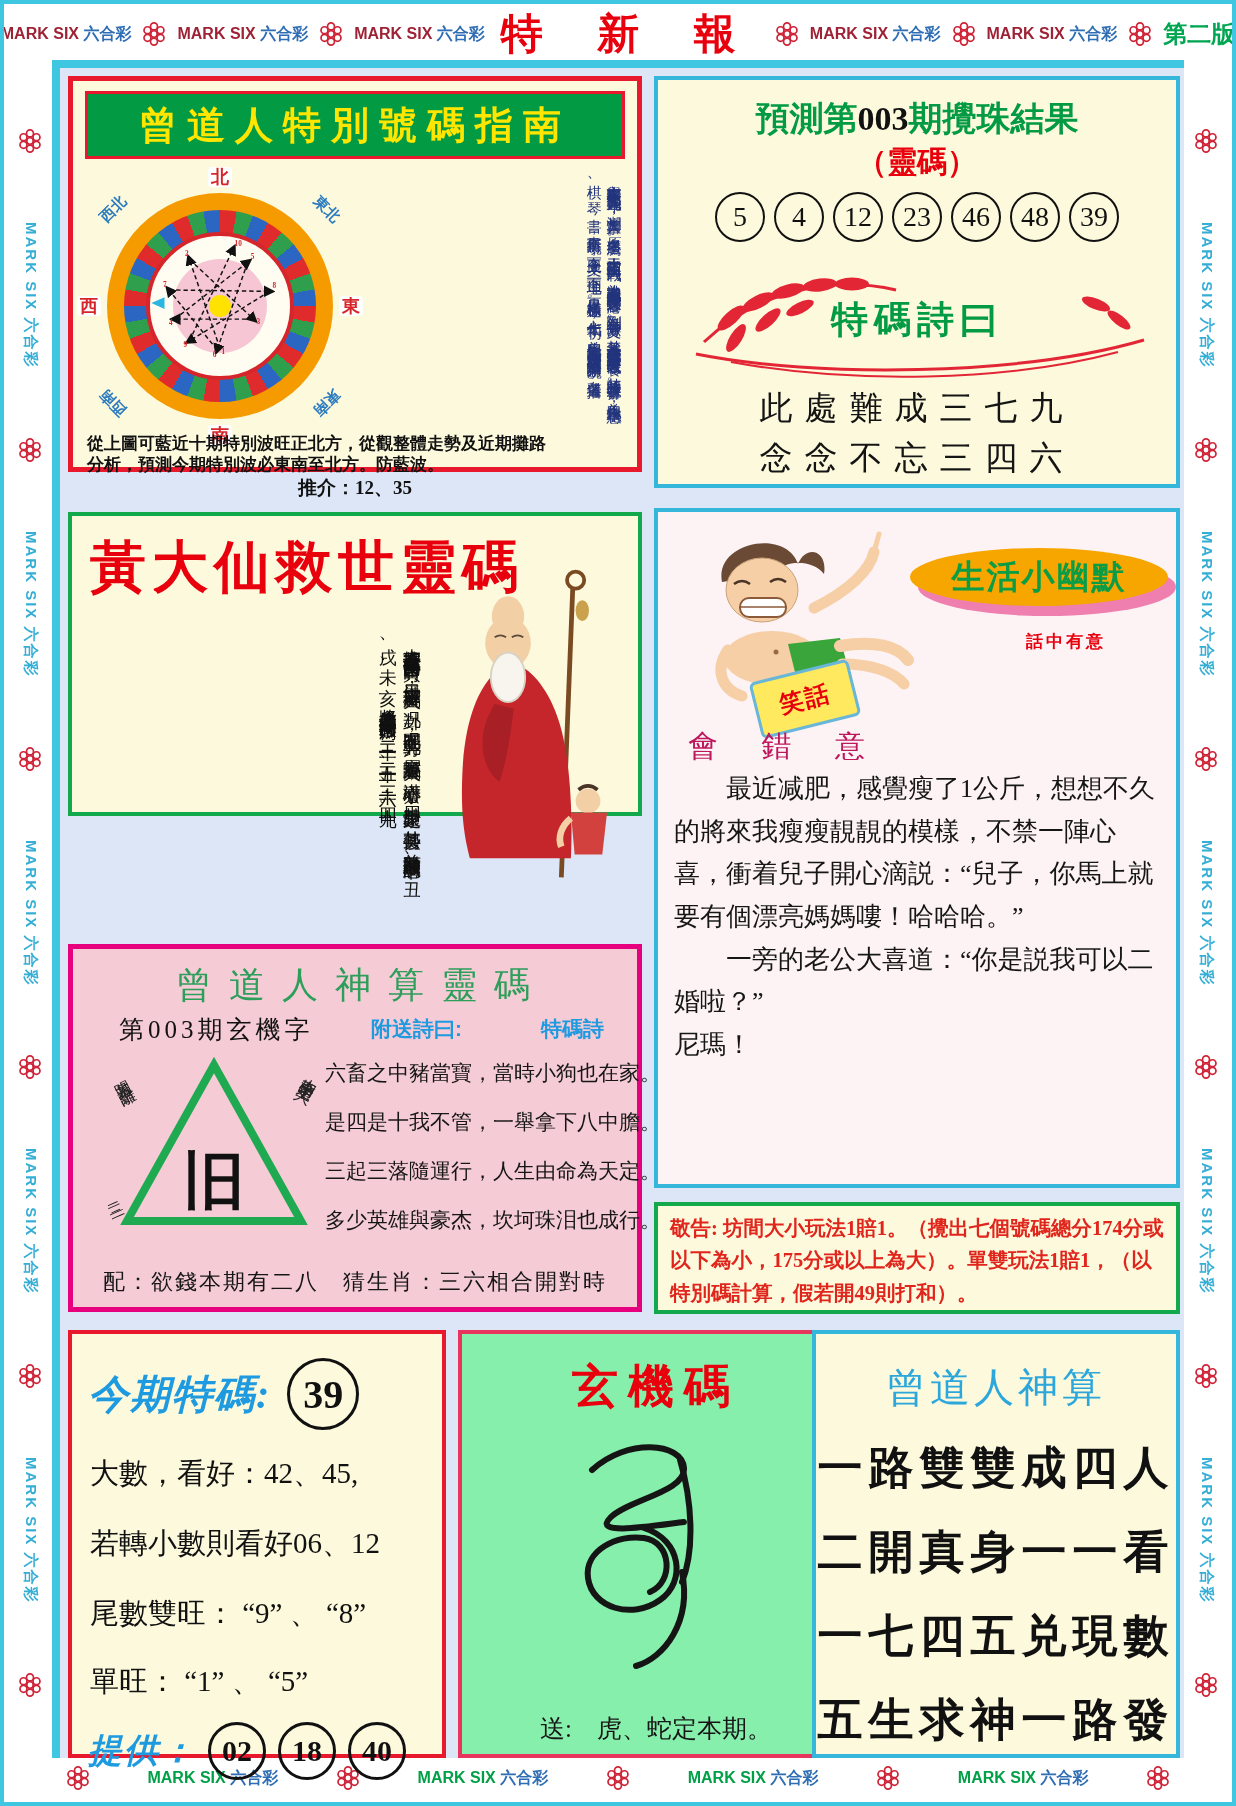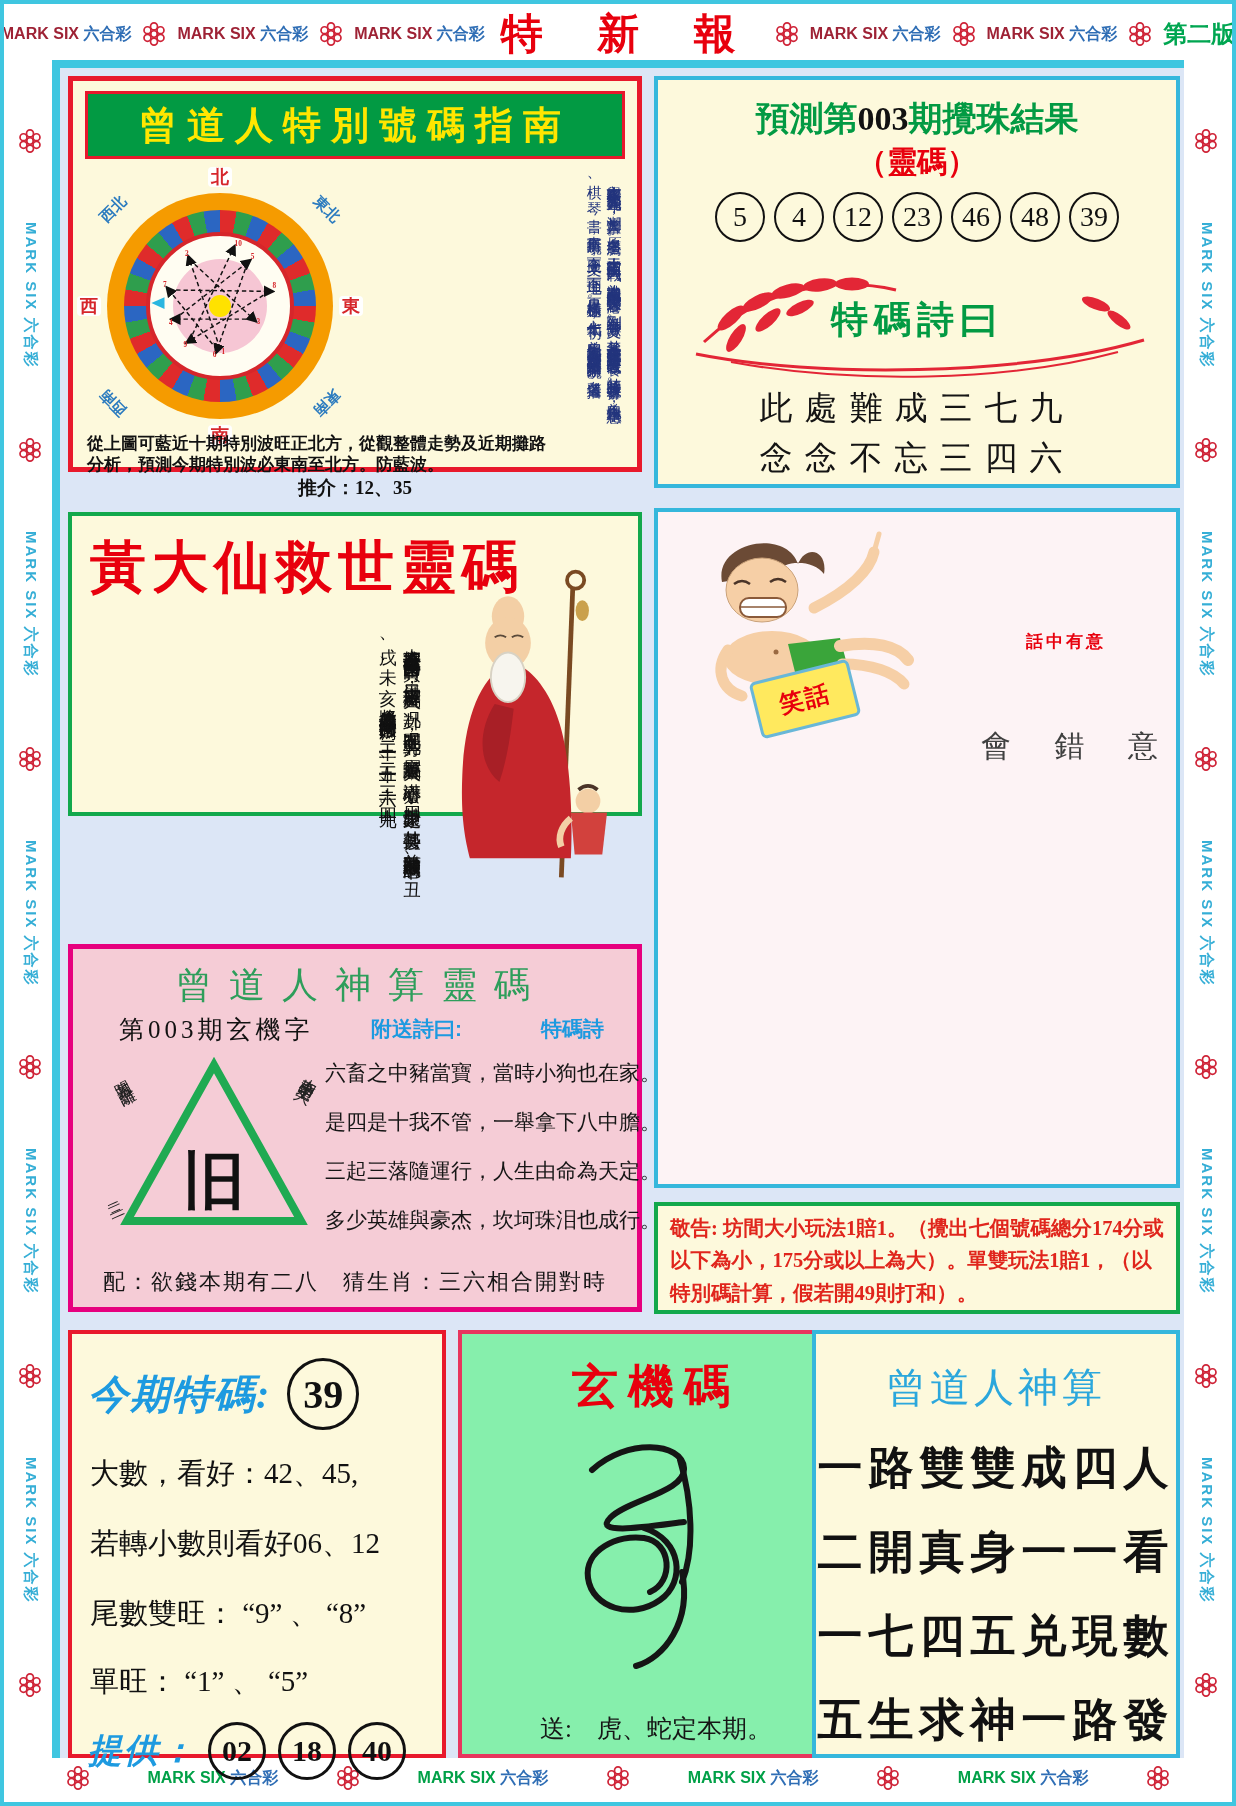--- a/index.html
+++ b/index.html
@@ -77,21 +77,21 @@
   
   .p-humor{left:650px;top:504px;width:526px;height:680px;background:#fdf3f5;border:4px solid #35b7dc;}
   .humor-man{position:absolute;left:6px;top:16px;width:250px;height:200px;}
   .humor-ellipse{position:absolute;left:252px;top:36px;width:258px;height:58px;background:#f7a600;border-radius:50%;
                  box-shadow:8px 10px 0 #ef7fae;display:flex;align-items:center;justify-content:center;}
   .humor-ellipse span{color:#0b9c46;font-family:"Liberation Sans",sans-serif;font-weight:bold;font-size:33px;letter-spacing:2px;white-space:nowrap;}
   .humor-tag{position:absolute;left:368px;top:118px;color:#e8000d;font-weight:bold;font-size:17px;letter-spacing:3px;}
   .joke-card{position:absolute;left:96px;top:158px;width:96px;height:52px;background:#ffe95e;border:3px solid #69b7d8;
              border-radius:6px;transform:rotate(-14deg);display:flex;align-items:center;justify-content:center;}
   .joke-card span{color:#e8000d;font-weight:bold;font-size:24px;letter-spacing:2px;}
-  .joke-title{position:absolute;left:0;right:0;top:214px;text-align:right;color:#404040;font-size:30px;letter-spacing:18px;font-weight:500;}
+  .joke-title{position:absolute;left:0;right:0;top:214px;text-align:left;color:#be185d;font-size:30px;letter-spacing:18px;font-weight:500;padding-left:30px;}
   .joke-body{position:absolute;left:16px;right:14px;top:256px;color:#161616;font-size:26px;line-height:1.64;}
   .joke-body p{margin:0;text-indent:2em;}
   .joke-body p.noind{text-indent:0;}
   
   .p-lingma{left:64px;top:940px;width:574px;height:368px;background:#f5ccd6;border:5px solid #e6007e;}
   .lm-title{position:absolute;left:0;right:0;top:12px;text-align:center;color:#2e9e5b;font-size:36px;font-weight:500;letter-spacing:4px;}
   .lm-issue{position:absolute;left:46px;top:64px;color:#111;font-size:25px;letter-spacing:4px;}
   .lm-gift{position:absolute;left:298px;top:66px;color:#1d9ae0;font-family:"Liberation Sans",sans-serif;font-weight:bold;font-size:21px;}
   .lm-spec{position:absolute;left:468px;top:66px;color:#1d9ae0;font-family:"Liberation Sans",sans-serif;font-weight:bold;font-size:21px;}
   .lm-tri{position:absolute;left:46px;top:104px;width:190px;height:180px;}
@@ -540,22 +540,30 @@
       <ellipse cx="108" cy="130" rx="48" ry="27" fill="#f6cfa6"></ellipse>
       <circle cx="112" cy="124" r="2.5" fill="#9a6a42"></circle>
       <path d="M124,116 L176,110 L184,140 L132,148 Z" fill="#3aa53a"></path>
       <path d="M176,118 C210,112 234,118 244,132" stroke="#f6cfa6" stroke-width="12" fill="none" stroke-linecap="round"></path>
       <path d="M178,136 C208,136 230,144 240,156" stroke="#f6cfa6" stroke-width="11" fill="none" stroke-linecap="round"></path>
       <path d="M64,122 C50,142 58,162 78,168" stroke="#f6cfa6" stroke-width="11" fill="none" stroke-linecap="round"></path>
     </svg>
     <div class="joke-card">
         <span>笑話</span>
       </div>
+    <div class="humor-ellipse">
+        <span>生活小幽默</span>
+      </div>
     <div class="humor-tag">話中有意</div>
     <div class="joke-title">會 錯 意</div>
+    <div class="joke-body">
+      <p>最近减肥，感覺瘦了1公斤，想想不久的將來我瘦瘦靚靚的模樣，不禁一陣心喜，衝着兒子開心滴説：“兒子，你馬上就要有個漂亮媽媽嘍！哈哈哈。”</p>
+      <p>一旁的老公大喜道：“你是説我可以二婚啦？”</p>
+      <p class="noind">尼瑪！</p>
+    </div>
   </div>
 
   <div class="panel p-lingma">
     <div class="lm-title">曾 道 人 神 算 靈 碼</div>
     <div class="lm-issue">第003期玄機字</div>
     <div class="lm-gift">附送詩曰:</div>
     <div class="lm-spec">特碼詩</div>
     <div class="lm-tri">
       <svg viewBox="0 0 190 180">
         <polygon points="95,12 8,168 182,168" fill="none" stroke="#1faa52" stroke-width="8"></polygon>

